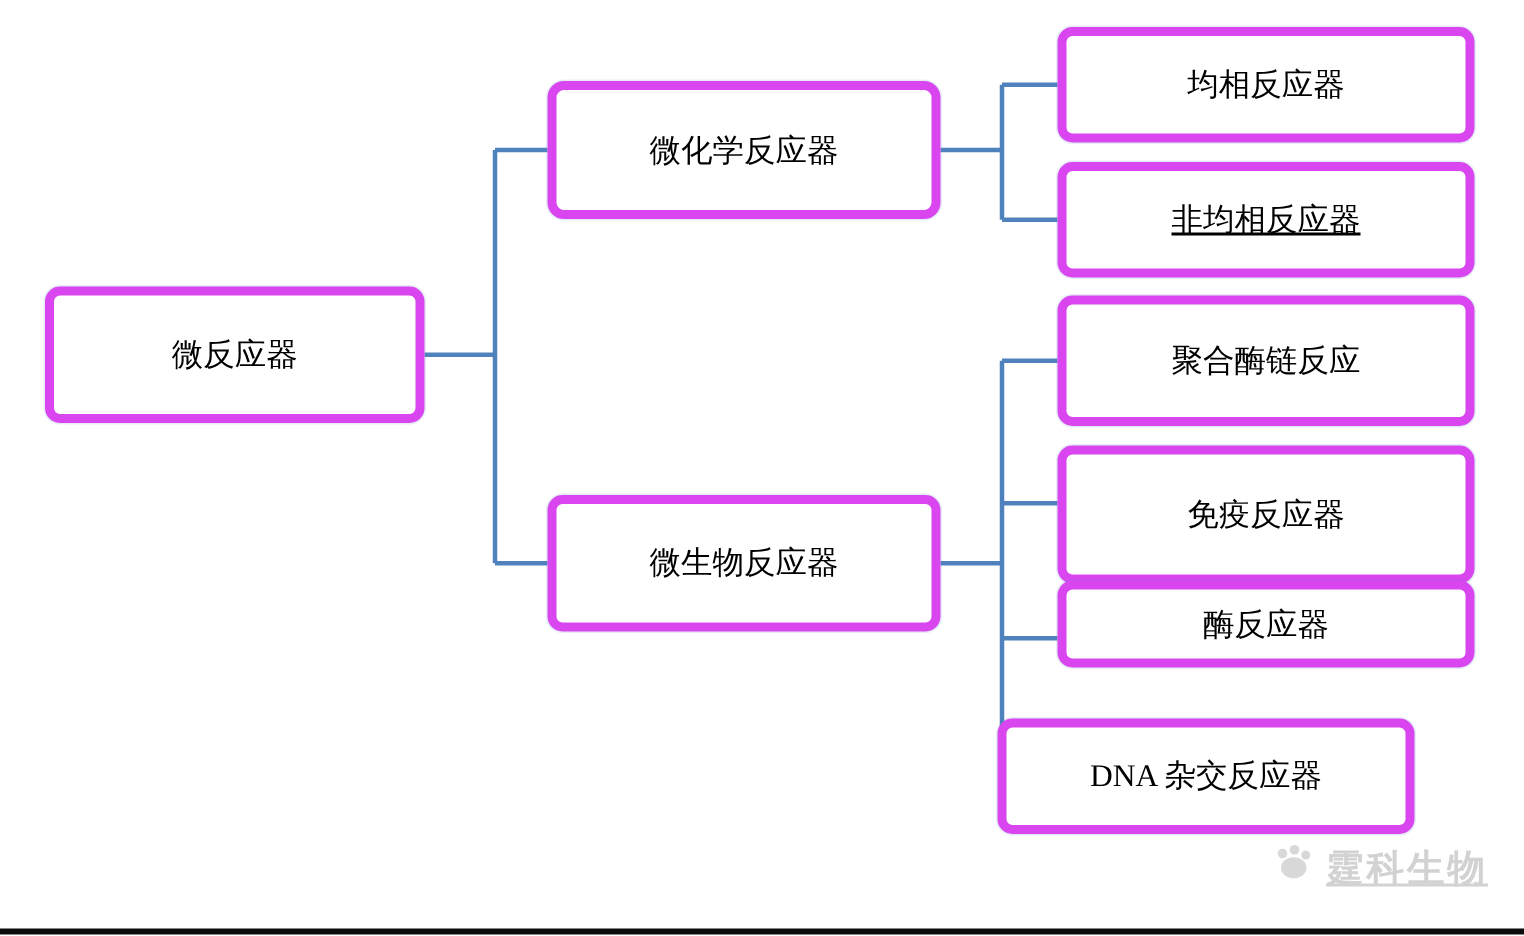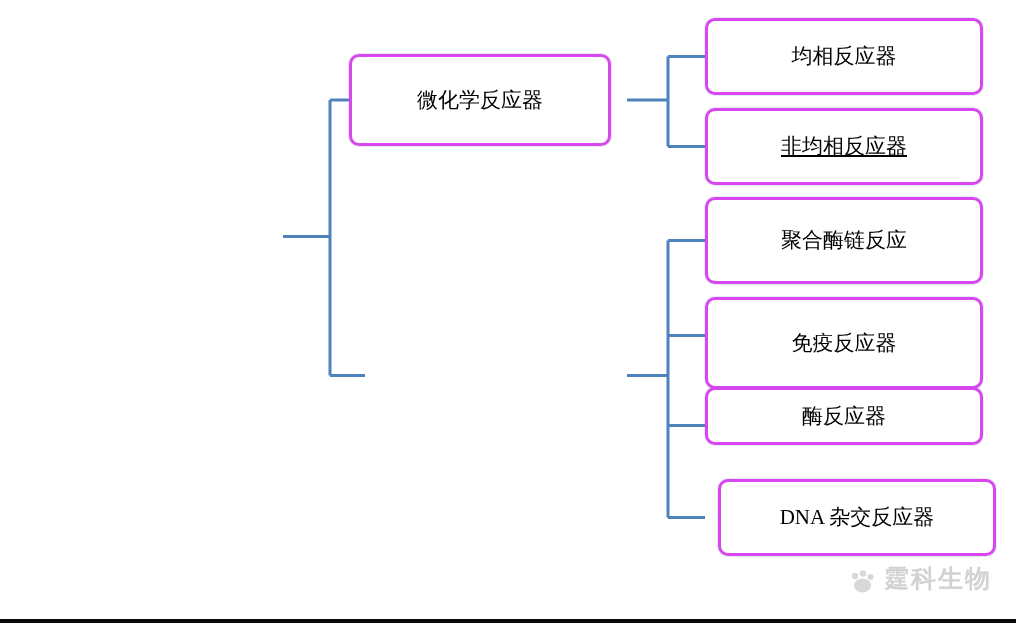--- a/index.html
+++ b/index.html
@@ -8,50 +8,51 @@
     background:#ffffff;
     position:relative;
     font-family:"Liberation Serif","DejaVu Serif",serif;
     overflow:hidden;
   }
   .canvas { position:absolute; inset:0; }
   svg.connectors { position:absolute; left:0; top:0; }
   .box {
     position:absolute;
     background:#ffffff;
-    border:3px solid #d946ef;
+    border:6px solid #d946ef;
     border-radius:10px;
     box-sizing:border-box;
     display:flex;
     flex-direction:column;
     align-items:center;
     justify-content:center;
     font-size:21px;
     color:#000000;
     text-align:center;
     line-height:1.35;
     box-shadow:0 0 0 1px rgba(79,129,189,0.15);
   }
   #box-root   { left:30px;  top:191px; width:253px; height:91px; }
-  #box-chem   { left:349px; top:54px;  width:262px; height:92px; }
+  #box-chem   { left:365px; top:54px;  width:262px; height:92px;border-radius:11px; }
   #box-bio    { left:365px; top:330px; width:262px; height:91px; }
   #box-homo   { left:705px; top:18px;  width:278px; height:77px; }
   #box-hetero { left:705px; top:108px; width:278px; height:77px;text-decoration:underline; }
   #box-pcr    { left:705px; top:197px; width:278px; height:87px;text-align:center; }
   #box-immuno { left:705px; top:297px; width:278px; height:92px; }
   #box-enzyme { left:705px; top:387px; width:278px; height:58px; }
-  #box-dna    { left:718px; top:479px; width:278px; height:77px; }
+  #box-dna    { left:665px; top:479px; width:278px; height:77px; }
 
   .watermark {
     position:absolute;
     right:24px; top:562px;
     display:flex;
-    align-items:flex-end;
+    align-items:flex-start;
     gap:6px;
     color:#d2d2d2;
+    text-decoration:underline;
   }
   .watermark .wm-text {
     font-size:25px;
     font-weight:bold;
     letter-spacing:2px;
     font-family:"Liberation Sans","DejaVu Sans",sans-serif;
   }
   .footer-bar {
     position:absolute;
     left:0; right:0; bottom:1px;
@@ -66,25 +67,31 @@
 
   <svg class="connectors" width="1016" height="624" viewBox="0 0 1016 624">
 
     <path d="M283 236.5 H330 M330 100 V375.5 M330 100 H365 M330 375.5 H365" stroke="#4f81bd" stroke-width="3" fill="none"></path>
 
     <path d="M627 100 H668 M668 56.5 V146.5 M668 56.5 H705 M668 146.5 H705" stroke="#4f81bd" stroke-width="3" fill="none"></path>
 
     <path d="M627 375.5 H668 M668 240.5 V517.5 M668 240.5 H705 M668 335.5 H705 M668 425.5 H705 M668 517.5 H705" stroke="#4f81bd" stroke-width="3" fill="none"></path>
   </svg>
 
+  <div class="box" id="box-root">
+    <span>微反应器</span>
+  </div>
 
   <div class="box" id="box-chem">
     <span>微化学反应器</span>
   </div>
 
+  <div class="box" id="box-bio">
+    <span>微生物反应器</span>
+  </div>
 
   <div class="box" id="box-homo">
     <span>均相反应器</span>
   </div>
 
   <div class="box" id="box-hetero">
     <span>非均相反应器</span>
   </div>
 
   <div class="box" id="box-pcr">

